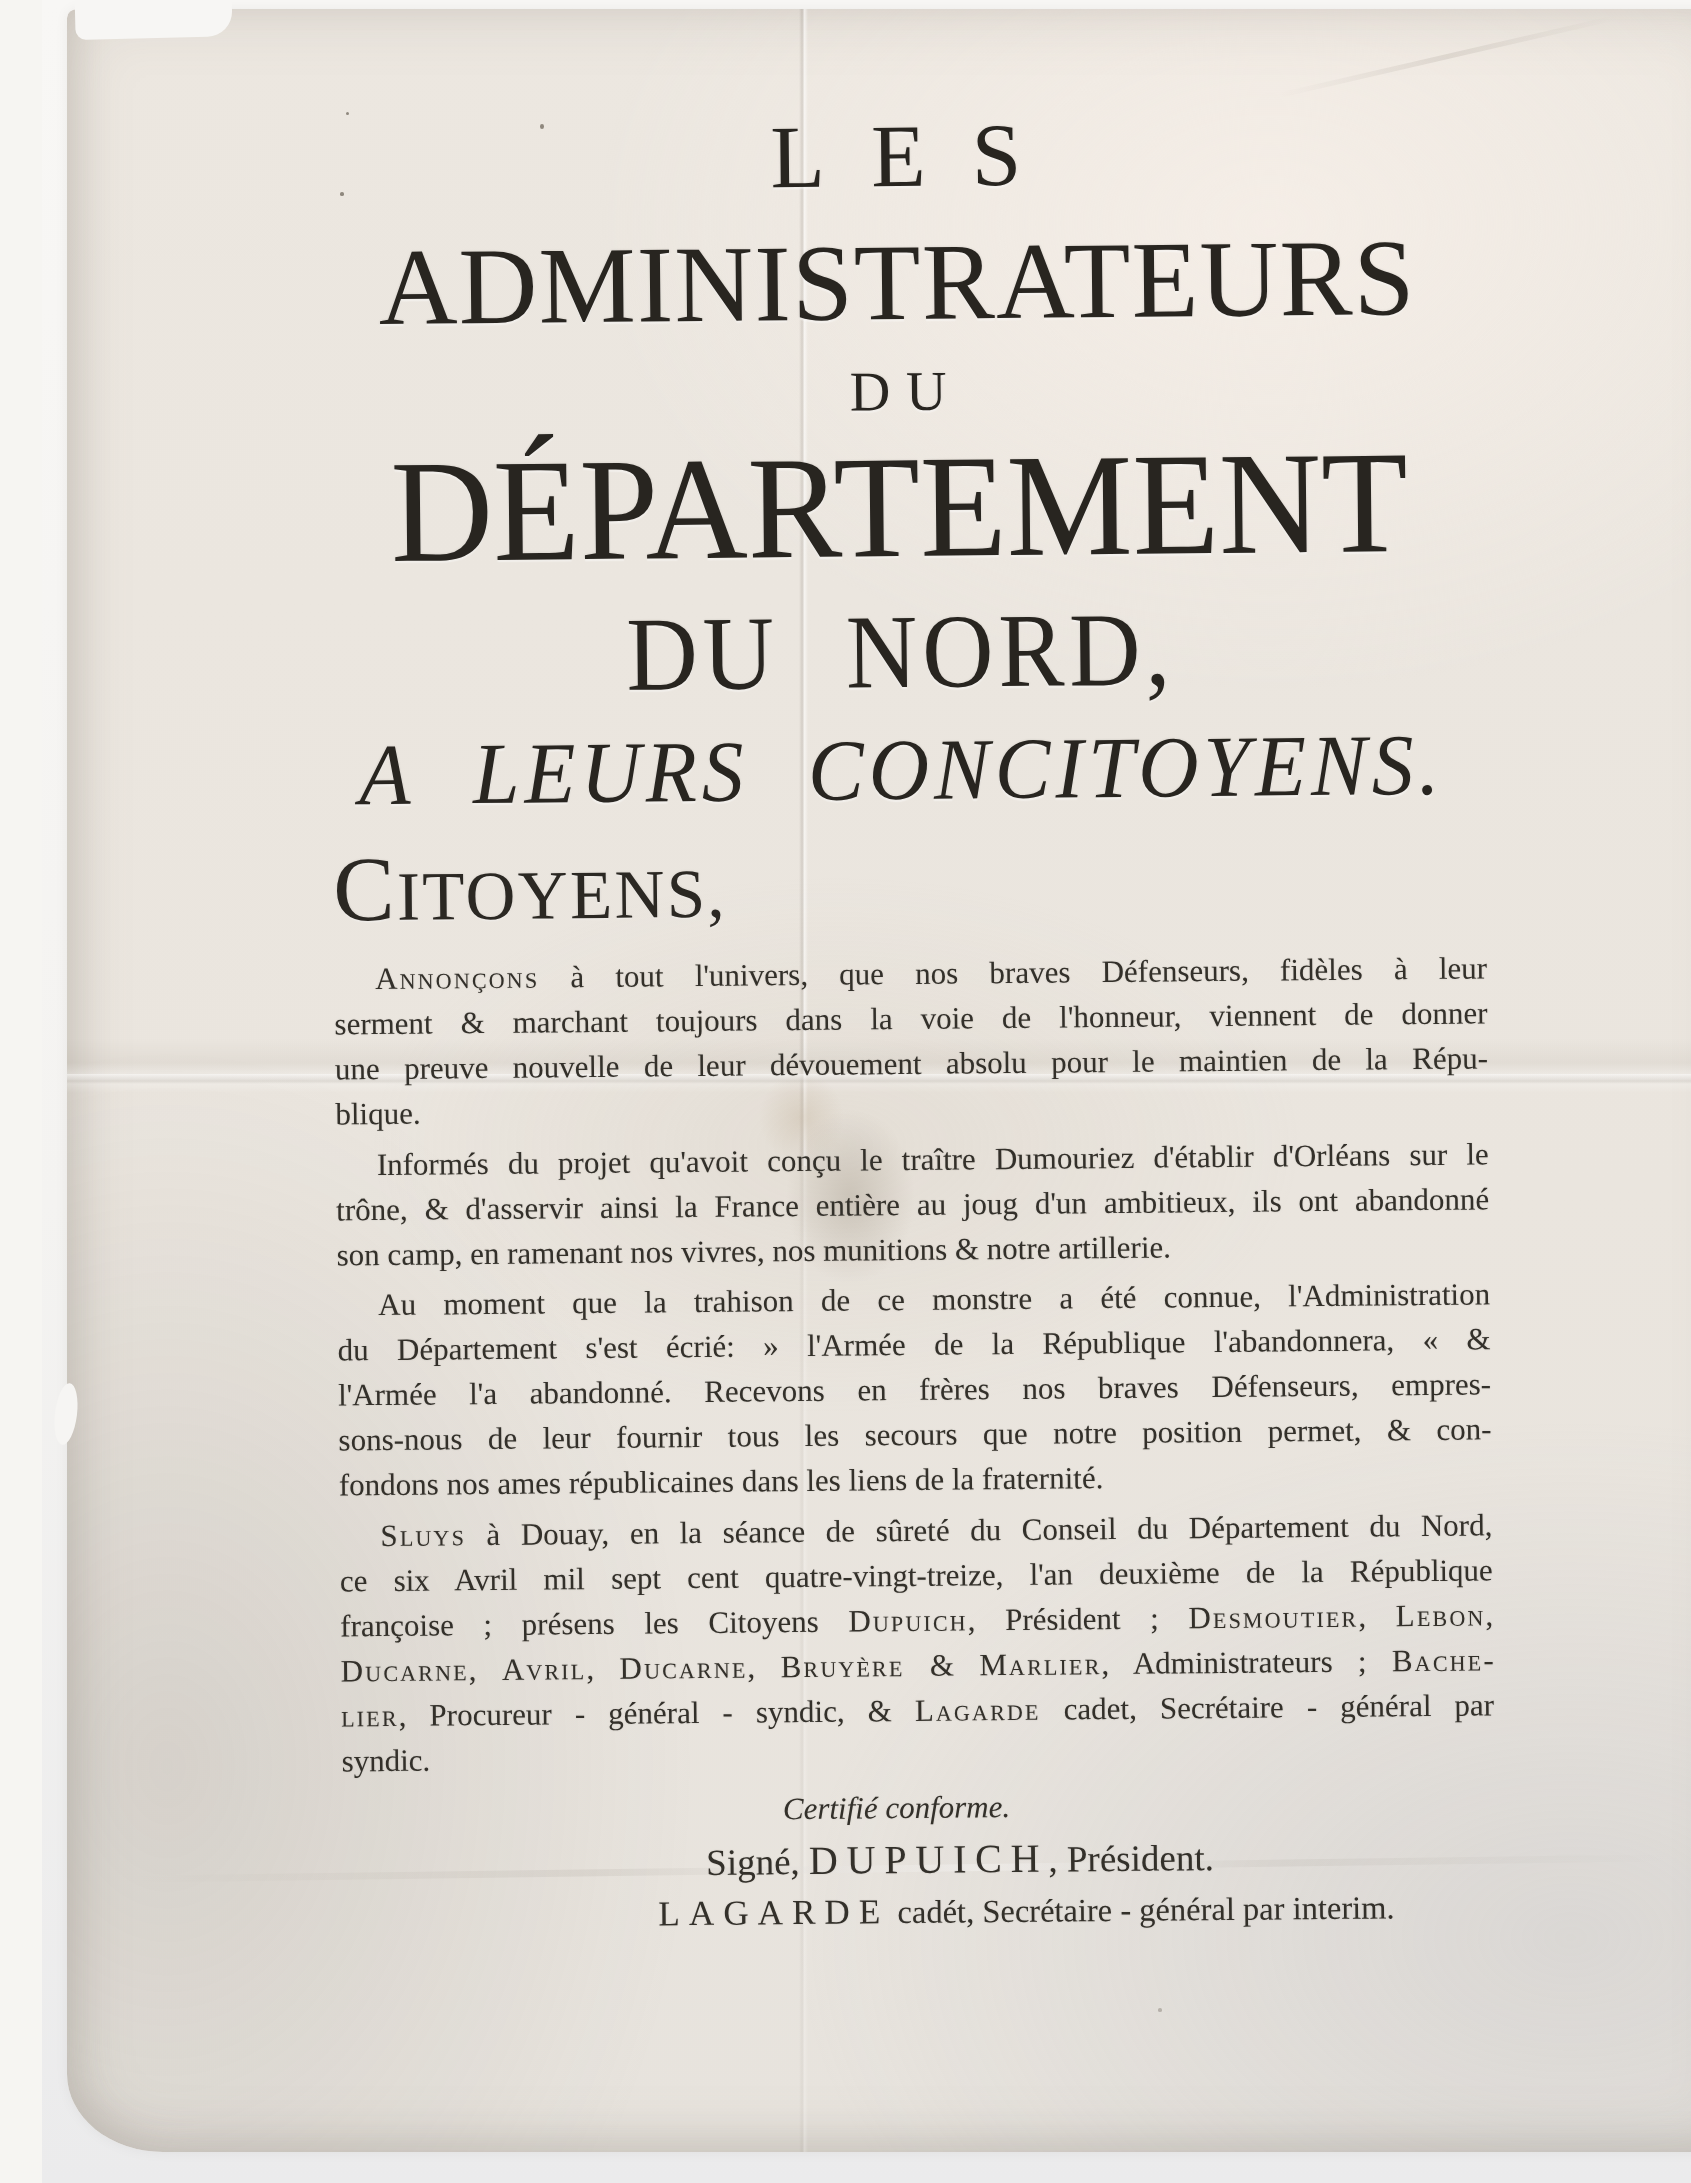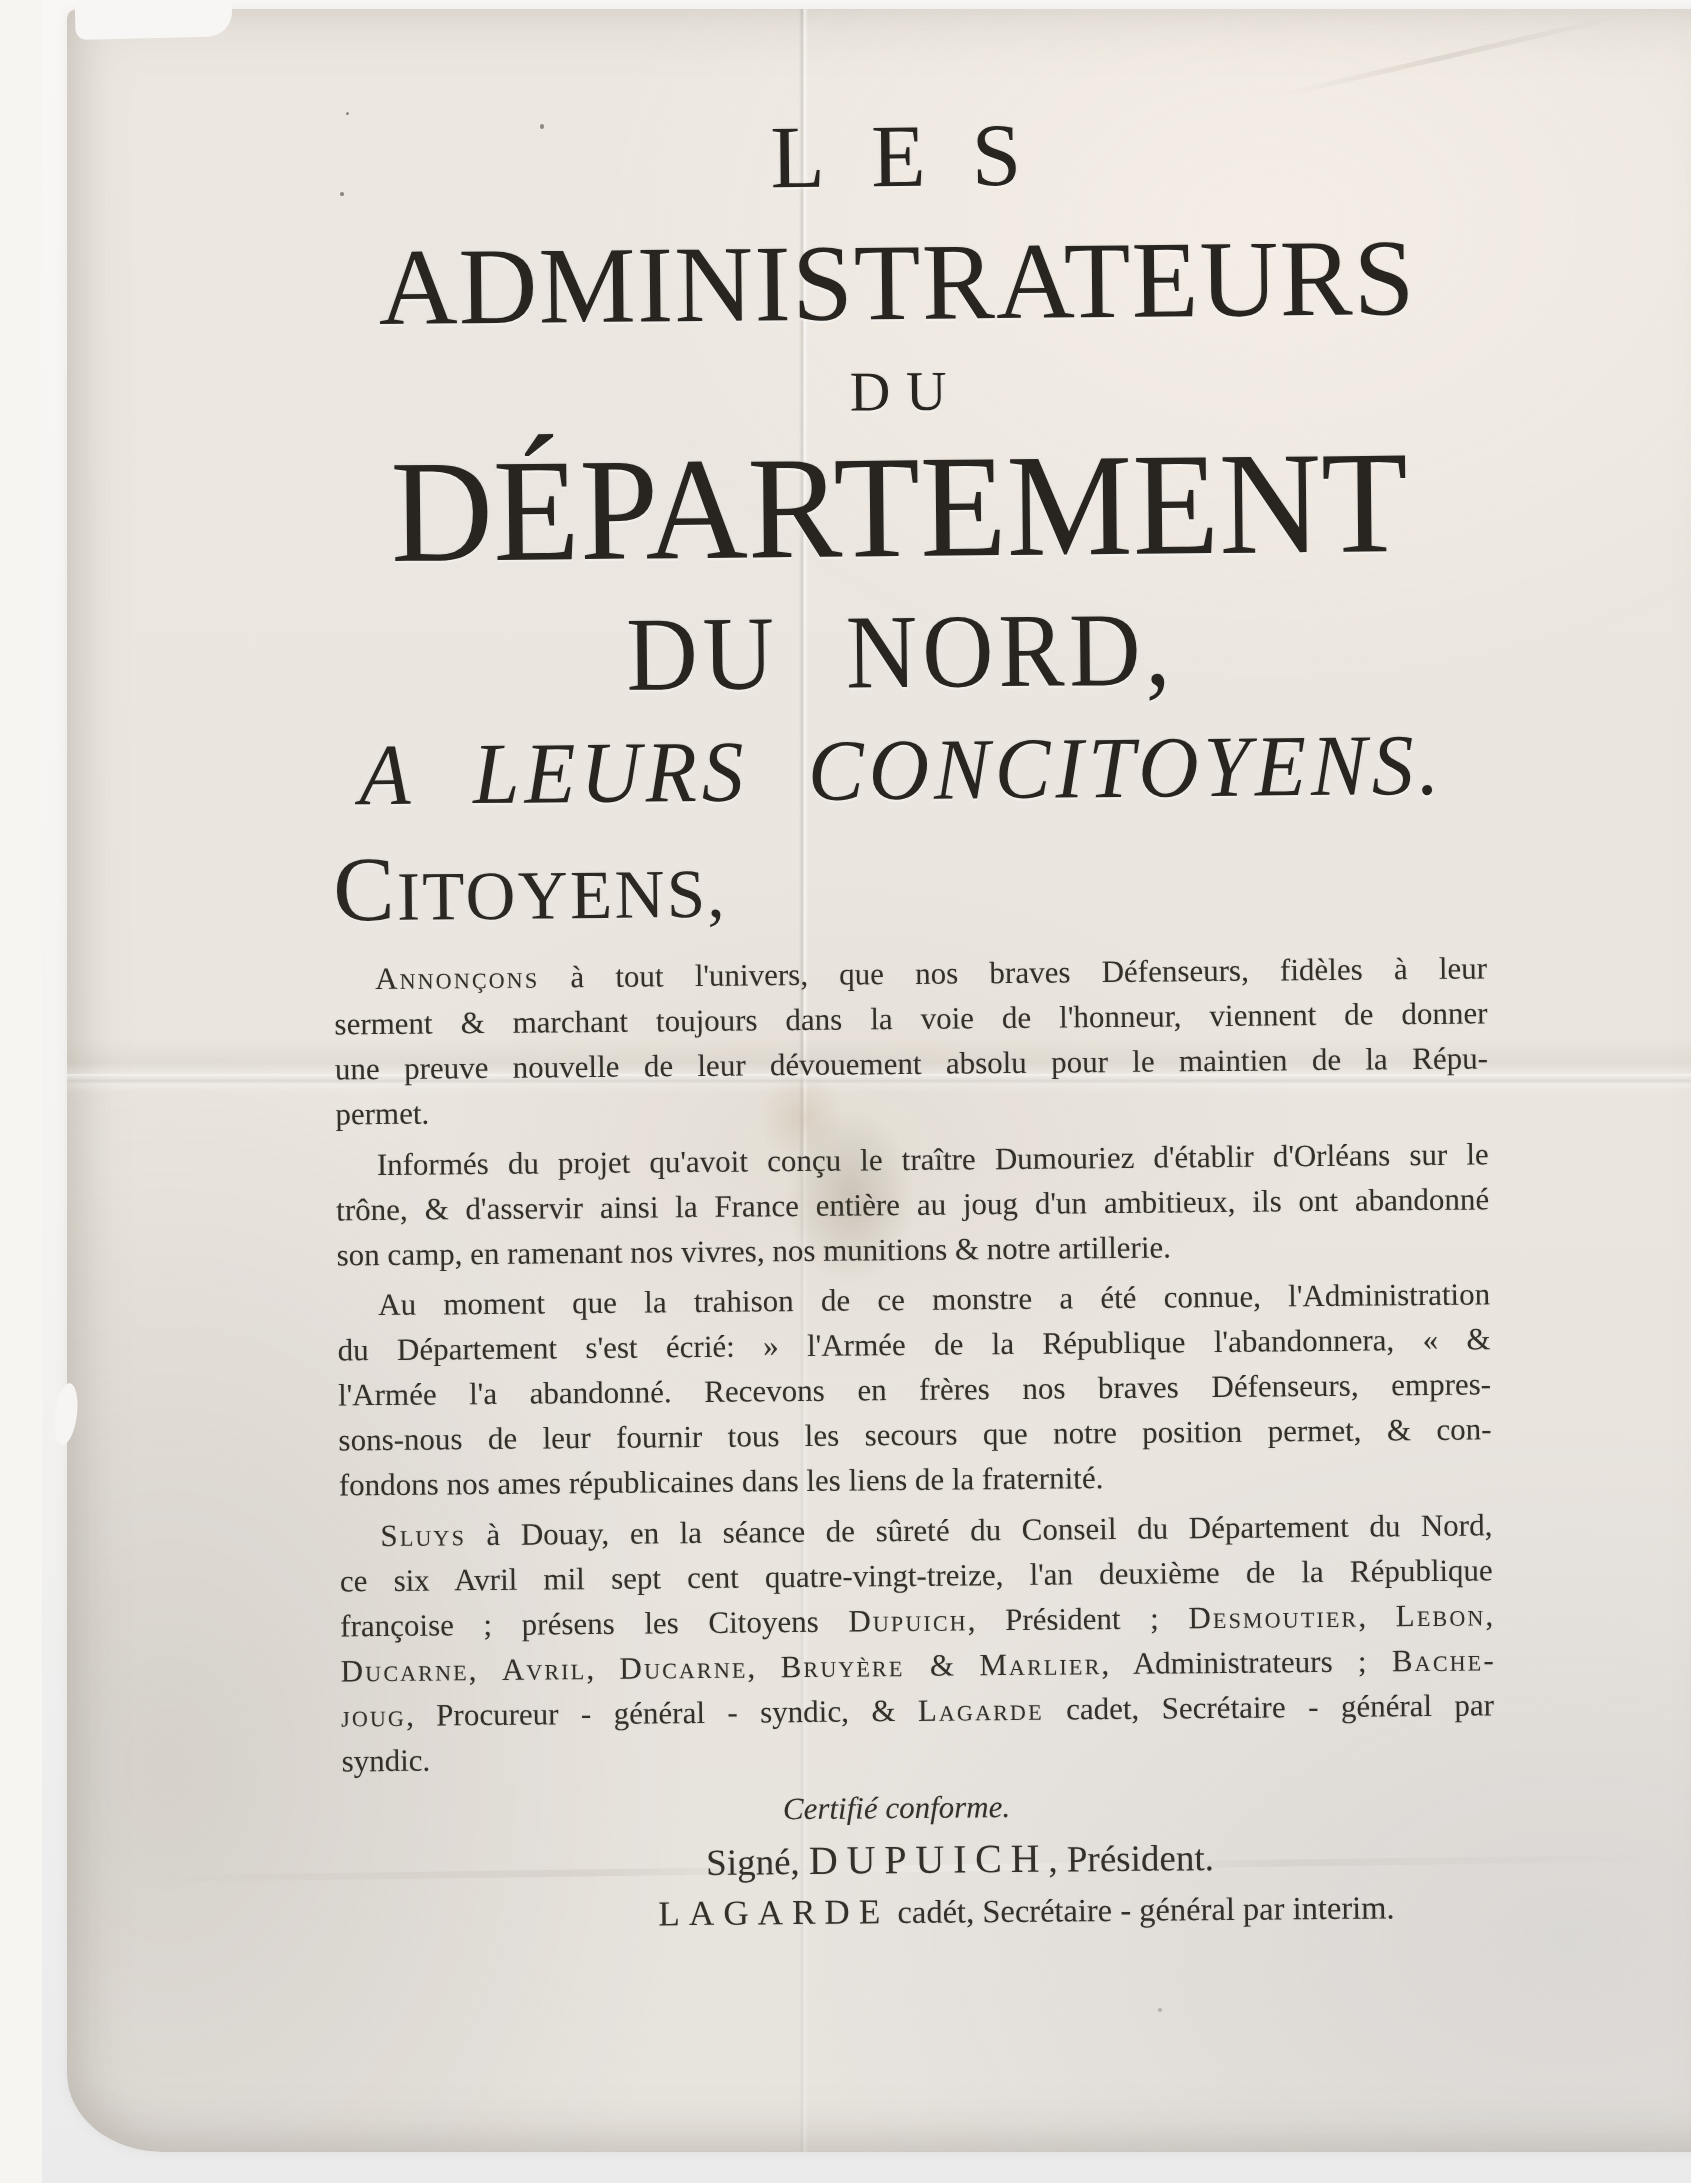--- a/index.html
+++ b/index.html
@@ -140,34 +140,34 @@
       </header>
 
       <div class="salutation">
         <span class="cap">C</span><span class="rest">ITOYENS,</span>
       </div>
 
       <main class="bodycol">
           <div class="bline indent"><span class="sc">Annonçons</span><span> à tout l'univers, que nos braves Défenseurs, fidèles à leur</span></div>
           <div class="bline"><span>serment &amp; marchant toujours dans la voie de l'honneur, viennent de donner</span></div>
           <div class="bline"><span>une preuve nouvelle de leur dévouement absolu pour le maintien de la Répu-</span></div>
-          <div class="bline last"><span>permet.</span></div>
+          <div class="bline last"><span>blique.</span></div>
           <div class="bline indent"><span>Informés du projet qu'avoit conçu le traître Dumouriez d'établir d'Orléans sur le</span></div>
           <div class="bline"><span>trône, &amp; d'asservir ainsi la France entière au joug d'un ambitieux, ils ont abandonné</span></div>
           <div class="bline last"><span>son camp, en ramenant nos vivres, nos munitions &amp; notre artillerie.</span></div>
           <div class="bline indent"><span>Au moment que la trahison de ce monstre a été connue, l'Administration</span></div>
           <div class="bline"><span>du Département s'est écrié: » l'Armée de la République l'abandonnera, « &amp;</span></div>
           <div class="bline"><span>l'Armée l'a abandonné. Recevons en frères nos braves Défenseurs, empres-</span></div>
           <div class="bline"><span>sons-nous de leur fournir tous les secours que notre position permet, &amp; con-</span></div>
           <div class="bline last"><span>fondons nos ames républicaines dans les liens de la fraternité.</span></div>
           <div class="bline indent"><span class="sc">Sluys</span><span> à Douay, en la séance de sûreté du Conseil du Département du Nord,</span></div>
           <div class="bline"><span>ce six Avril mil sept cent quatre-vingt-treize, l'an deuxième de la République</span></div>
           <div class="bline"><span>françoise ; présens les Citoyens </span><span class="sc">Dupuich</span><span>, Président ; </span><span class="sc">Desmoutier</span><span>, </span><span class="sc">Lebon</span><span>,</span></div>
           <div class="bline"><span class="sc">Ducarne</span><span>, </span><span class="sc">Avril</span><span>, </span><span class="sc">Ducarne</span><span>, </span><span class="sc">Bruyère</span><span> &amp; </span><span class="sc">Marlier</span><span>, Administrateurs ; </span><span class="sc">Bache</span><span>-</span></div>
-          <div class="bline"><span class="sc">joug</span><span>, Procureur - général - syndic, &amp; </span><span class="sc">Lagarde</span><span> cadet, Secrétaire - général par</span></div>
+          <div class="bline"><span class="sc">lier</span><span>, Procureur - général - syndic, &amp; </span><span class="sc">Lagarde</span><span> cadet, Secrétaire - général par</span></div>
           <div class="bline last"><span>syndic.</span></div>
         </main>
 
       <div class="closing">
         <div class="certify">Certifié conforme.</div>
         <div class="sig-president">
           <span>Signé, </span><span class="name">DUPUICH</span><span>, Président.</span>
         </div>
         <div class="sig-secretary">
           <span class="name">LAGARDE</span><span> cadét, Secrétaire - général par interim.</span>

